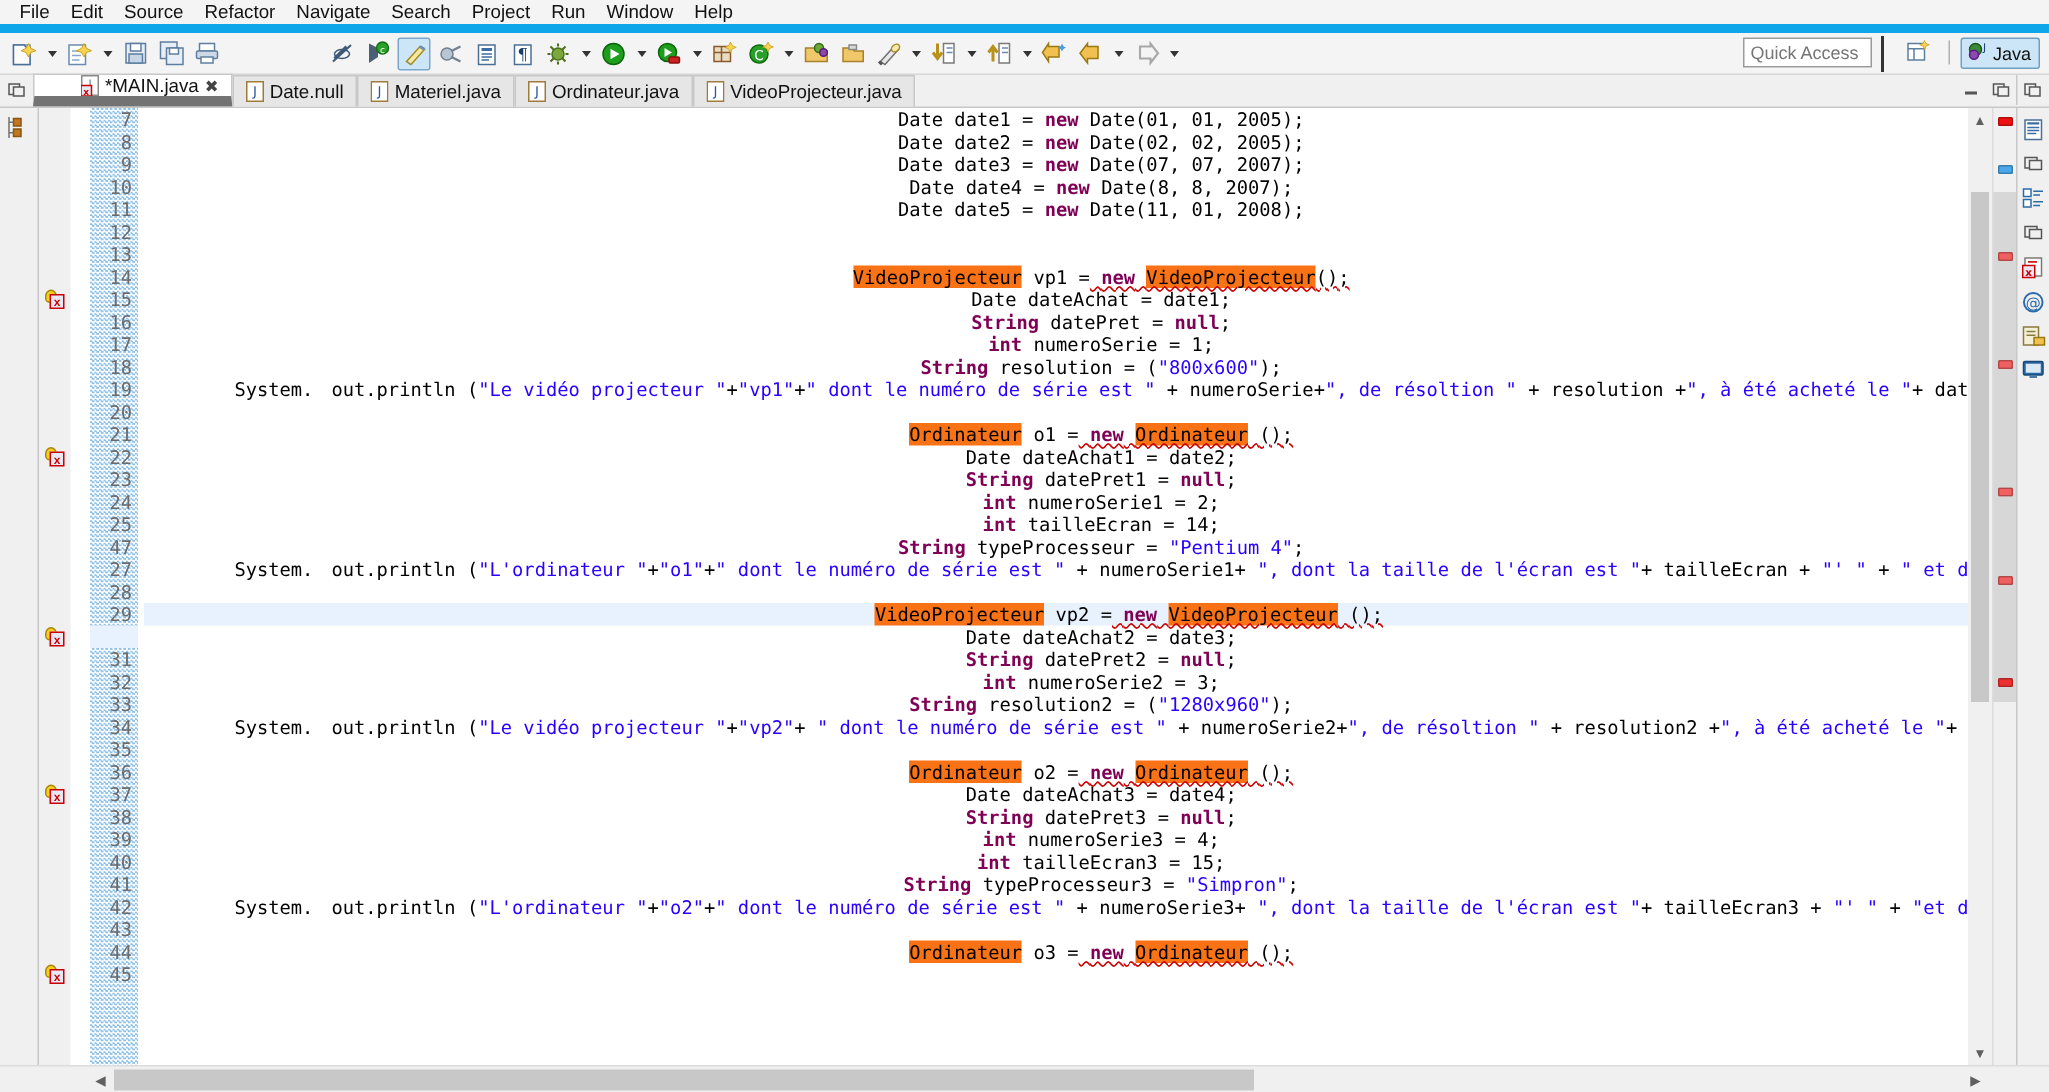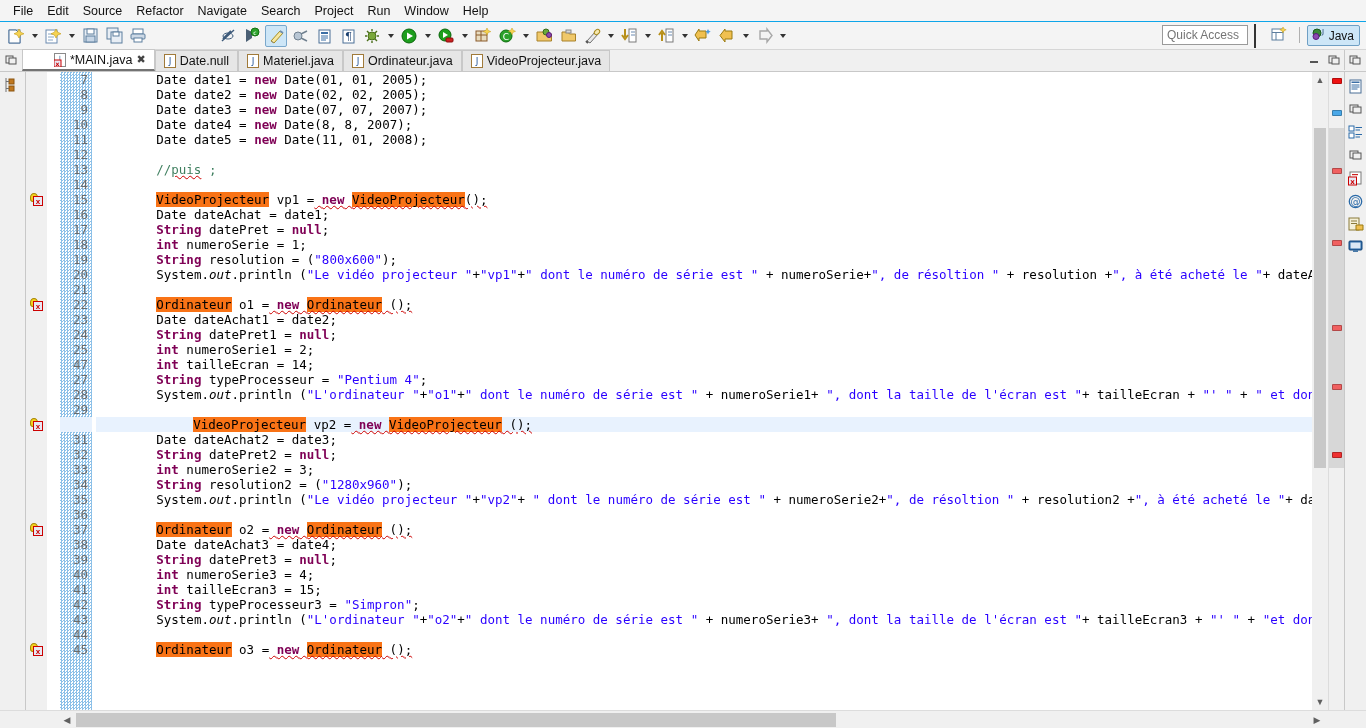--- a/index.html
+++ b/index.html
@@ -41,21 +41,21 @@
     color: #222; font-size: 13px;
   }
   .tb-btn.close { background: #c75050; color: #fff; width: 46px; font-size: 14px; }
   .tb-glyph-min { display:block; width:11px; height:1.5px; background:#222; margin-top:6px; }
   .tb-glyph-max { display:block; width:9px; height:8px; border:1.5px solid #222; position:relative; }
   .tb-glyph-max::before{ content:""; position:absolute; left:2px; top:-4px; width:9px; height:8px; border:1.5px solid #222; border-bottom:none; border-left:none;}
 
   
   .menubar {
     height: 22px; background: #f4f4f4; display: flex; align-items: center;
-    flex: 0 0 22px; border-bottom: 1px solid #0ea5e9;
+    flex: 0 0 22px; border-bottom: 6px solid #0ea5e9;
     padding-left: 6px;
   }
   .menu-item {
     padding: 2px 7px; font-size: 12.5px; color: #111; cursor: default;
   }
 
   
   .toolbar {
     height: 28px; background: #f4f4f4; display: flex; align-items: center;
     flex: 0 0 28px; border-bottom: 1px solid #d6d6d6;
@@ -98,21 +98,21 @@
   .tab-leftbtn {
     width:22px;height:22px;display:flex;align-items:center;justify-content:center;
   }
   .etab {
     height:21px; display:flex; align-items:center; gap:4px;
     padding:0 8px; font-size:12.5px; color:#111;
     border-left:1px solid #c8c8c8; border-top:1px solid #c8c8c8; border-right:1px solid #c8c8c8;
     background:#e6e6e6;
     position:relative;
   }
-  .etab.active { background:#ffffff; border-bottom:2px solid #737373; height:22px;padding-left:31px; }
+  .etab.active { background:#ffffff; border-bottom:7px solid #737373; height:22px;padding-left:31px; }
   .jicon { width:12px;height:14px;position:relative;flex:0 0 12px; }
   .tab-right-ctl {
     margin-left:auto; display:flex; align-items:center; height:22px; padding-right:2px;
   }
   .mini-btn { width:20px;height:20px;display:flex;align-items:center;justify-content:center; }
 
   
   .editor-wrap { flex:1 1 auto; display:flex; min-height:0; position:relative; background:#fff; }
 
   .far-left {
@@ -129,20 +129,21 @@
     border-left:1px solid #f0f0f0;
   }
   .linenum-col {
     width: 32px; flex:0 0 32px; position:relative;
     background: repeating-conic-gradient(#8cc0e8 0% 25%, #ffffff 0% 50%) 0 0/3px 3px;
     text-align:right;
   }
   .code-col {
     flex:1 1 auto; position:relative; overflow:hidden; background:#fff;
     min-width:0;
+    text-align:center;
   }
   .vscroll-col { width:16px; flex:0 0 16px; background:#f0f0f0; position:relative; }
   .overview-col { width:16px; flex:0 0 16px; background:#f0f0f0; position:relative; border-left:1px solid #dcdcdc;}
   .right-icons {
     width:22px; flex:0 0 22px; background:#f0f0f0; border-left:1px solid #c8c8c8;
     display:flex; flex-direction:column; align-items:center; padding-top:6px; gap:7px;
   }
   .ric { width:18px; height:16px; display:flex; align-items:center; justify-content:center; }
 
   
@@ -153,21 +154,21 @@
   }
   .ln.cur { background:#e8f2fe;padding-left:37px; }
   .lnum { color:#6b6b6b; padding-right:4px; background:transparent; }
   .lnum.cur { }
 
   .kw { color:#7f0055; font-weight:bold; }
   .str { color:#2a00ff; }
   .cmt { color:#3f7f5f; }
   .plain { color:#000; }
   .fld { color:#0000c0; }
-  .ital { font-style:italic; color:#000; }
+  .ital { color:#000;margin-left:12px; }
   .hl { background:#f97316; }
   .sq {
     text-decoration: underline;
     text-decoration-style: wavy;
     text-decoration-color: #cc0000;
     text-decoration-thickness: 1px;
   }
 
   .err-marker {
     position:absolute; left:4px; width:14px; height:13px;
@@ -598,21 +599,20 @@
     </div>
 
     <div class="code-col">
       <div class="lines" id="codeLines" style="padding-left:4px;">
           <div class="ln"><span class="plain"> </span><span class="plain"> </span><span class="plain"> </span><span class="plain"> </span><span class="plain"> </span><span class="plain"> </span><span class="plain"> </span><span class="plain"> </span><span class="plain">Date</span><span class="plain"> </span><span class="plain">date1</span><span class="plain"> </span><span class="plain">=</span><span class="plain"> </span><span class="kw">new</span><span class="plain"> </span><span class="plain">Date</span><span class="plain">(</span><span class="plain">0</span><span class="plain">1</span><span class="plain">,</span><span class="plain"> </span><span class="plain">0</span><span class="plain">1</span><span class="plain">,</span><span class="plain"> </span><span class="plain">2</span><span class="plain">0</span><span class="plain">0</span><span class="plain">5</span><span class="plain">)</span><span class="plain">;</span></div>
           <div class="ln"><span class="plain"> </span><span class="plain"> </span><span class="plain"> </span><span class="plain"> </span><span class="plain"> </span><span class="plain"> </span><span class="plain"> </span><span class="plain"> </span><span class="plain">Date</span><span class="plain"> </span><span class="plain">date2</span><span class="plain"> </span><span class="plain">=</span><span class="plain"> </span><span class="kw">new</span><span class="plain"> </span><span class="plain">Date</span><span class="plain">(</span><span class="plain">0</span><span class="plain">2</span><span class="plain">,</span><span class="plain"> </span><span class="plain">0</span><span class="plain">2</span><span class="plain">,</span><span class="plain"> </span><span class="plain">2</span><span class="plain">0</span><span class="plain">0</span><span class="plain">5</span><span class="plain">)</span><span class="plain">;</span></div>
           <div class="ln"><span class="plain"> </span><span class="plain"> </span><span class="plain"> </span><span class="plain"> </span><span class="plain"> </span><span class="plain"> </span><span class="plain"> </span><span class="plain"> </span><span class="plain">Date</span><span class="plain"> </span><span class="plain">date3</span><span class="plain"> </span><span class="plain">=</span><span class="plain"> </span><span class="kw">new</span><span class="plain"> </span><span class="plain">Date</span><span class="plain">(</span><span class="plain">0</span><span class="plain">7</span><span class="plain">,</span><span class="plain"> </span><span class="plain">0</span><span class="plain">7</span><span class="plain">,</span><span class="plain"> </span><span class="plain">2</span><span class="plain">0</span><span class="plain">0</span><span class="plain">7</span><span class="plain">)</span><span class="plain">;</span></div>
           <div class="ln"><span class="plain"> </span><span class="plain"> </span><span class="plain"> </span><span class="plain"> </span><span class="plain"> </span><span class="plain"> </span><span class="plain"> </span><span class="plain"> </span><span class="plain">Date</span><span class="plain"> </span><span class="plain">date4</span><span class="plain"> </span><span class="plain">=</span><span class="plain"> </span><span class="kw">new</span><span class="plain"> </span><span class="plain">Date</span><span class="plain">(</span><span class="plain">8</span><span class="plain">,</span><span class="plain"> </span><span class="plain">8</span><span class="plain">,</span><span class="plain"> </span><span class="plain">2</span><span class="plain">0</span><span class="plain">0</span><span class="plain">7</span><span class="plain">)</span><span class="plain">;</span></div>
           <div class="ln"><span class="plain"> </span><span class="plain"> </span><span class="plain"> </span><span class="plain"> </span><span class="plain"> </span><span class="plain"> </span><span class="plain"> </span><span class="plain"> </span><span class="plain">Date</span><span class="plain"> </span><span class="plain">date5</span><span class="plain"> </span><span class="plain">=</span><span class="plain"> </span><span class="kw">new</span><span class="plain"> </span><span class="plain">Date</span><span class="plain">(</span><span class="plain">1</span><span class="plain">1</span><span class="plain">,</span><span class="plain"> </span><span class="plain">0</span><span class="plain">1</span><span class="plain">,</span><span class="plain"> </span><span class="plain">2</span><span class="plain">0</span><span class="plain">0</span><span class="plain">8</span><span class="plain">)</span><span class="plain">;</span></div>
           <div class="ln">&nbsp;</div>
-          <div class="ln"><span class="plain">        </span><span class="cmt">//<span class="sq">puis</span> ;</span></div>
           <div class="ln">&nbsp;</div>
           <div class="ln"><span class="plain"> </span><span class="plain"> </span><span class="plain"> </span><span class="plain"> </span><span class="plain"> </span><span class="plain"> </span><span class="plain"> </span><span class="plain"> </span><span class="plain hl">VideoProjecteur</span><span class="plain"> </span><span class="plain">vp1</span><span class="plain"> </span><span class="plain">=</span><span class="plain sq"> </span><span class="kw sq">new</span><span class="plain sq"> </span><span class="plain hl sq">VideoProjecteur</span><span class="plain sq">(</span><span class="plain sq">)</span><span class="plain sq">;</span></div>
           <div class="ln"><span class="plain"> </span><span class="plain"> </span><span class="plain"> </span><span class="plain"> </span><span class="plain"> </span><span class="plain"> </span><span class="plain"> </span><span class="plain"> </span><span class="plain">Date</span><span class="plain"> </span><span class="plain">dateAchat</span><span class="plain"> </span><span class="plain">=</span><span class="plain"> </span><span class="plain">date1</span><span class="plain">;</span></div>
           <div class="ln"><span class="plain"> </span><span class="plain"> </span><span class="plain"> </span><span class="plain"> </span><span class="plain"> </span><span class="plain"> </span><span class="plain"> </span><span class="plain"> </span><span class="kw">String</span><span class="plain"> </span><span class="plain">datePret</span><span class="plain"> </span><span class="plain">=</span><span class="plain"> </span><span class="kw">null</span><span class="plain">;</span></div>
           <div class="ln"><span class="plain"> </span><span class="plain"> </span><span class="plain"> </span><span class="plain"> </span><span class="plain"> </span><span class="plain"> </span><span class="plain"> </span><span class="plain"> </span><span class="kw">int</span><span class="plain"> </span><span class="plain">numeroSerie</span><span class="plain"> </span><span class="plain">=</span><span class="plain"> </span><span class="plain">1</span><span class="plain">;</span></div>
           <div class="ln"><span class="plain"> </span><span class="plain"> </span><span class="plain"> </span><span class="plain"> </span><span class="plain"> </span><span class="plain"> </span><span class="plain"> </span><span class="plain"> </span><span class="kw">String</span><span class="plain"> </span><span class="plain">resolution</span><span class="plain"> </span><span class="plain">=</span><span class="plain"> </span><span class="plain">(</span><span class="str">"800x600"</span><span class="plain">)</span><span class="plain">;</span></div>
           <div class="ln"><span class="plain"> </span><span class="plain"> </span><span class="plain"> </span><span class="plain"> </span><span class="plain"> </span><span class="plain"> </span><span class="plain"> </span><span class="plain"> </span><span class="plain">System</span><span class="plain">.</span><span class="ital fld">out</span><span class="plain">.</span><span class="plain">println</span><span class="plain"> </span><span class="plain">(</span><span class="str">"Le vidéo projecteur "</span><span class="plain">+</span><span class="str">"vp1"</span><span class="plain">+</span><span class="str">" dont le numéro de série est "</span><span class="plain"> </span><span class="plain">+</span><span class="plain"> </span><span class="plain">numeroSerie</span><span class="plain">+</span><span class="str">", de résoltion "</span><span class="plain"> </span><span class="plain">+</span><span class="plain"> </span><span class="plain">resolution</span><span class="plain"> </span><span class="plain">+</span><span class="str">", à été acheté le "</span><span class="plain">+</span><span class="plain"> </span><span class="plain">dateAchat</span></div>
           <div class="ln">&nbsp;</div>
           <div class="ln"><span class="plain"> </span><span class="plain"> </span><span class="plain"> </span><span class="plain"> </span><span class="plain"> </span><span class="plain"> </span><span class="plain"> </span><span class="plain"> </span><span class="plain hl">Ordinateur</span><span class="plain"> </span><span class="plain">o1</span><span class="plain"> </span><span class="plain">=</span><span class="plain sq"> </span><span class="kw sq">new</span><span class="plain sq"> </span><span class="plain hl sq">Ordinateur</span><span class="plain sq"> </span><span class="plain sq">(</span><span class="plain sq">)</span><span class="plain sq">;</span></div>
           <div class="ln"><span class="plain"> </span><span class="plain"> </span><span class="plain"> </span><span class="plain"> </span><span class="plain"> </span><span class="plain"> </span><span class="plain"> </span><span class="plain"> </span><span class="plain">Date</span><span class="plain"> </span><span class="plain">dateAchat1</span><span class="plain"> </span><span class="plain">=</span><span class="plain"> </span><span class="plain">date2</span><span class="plain">;</span></div>

